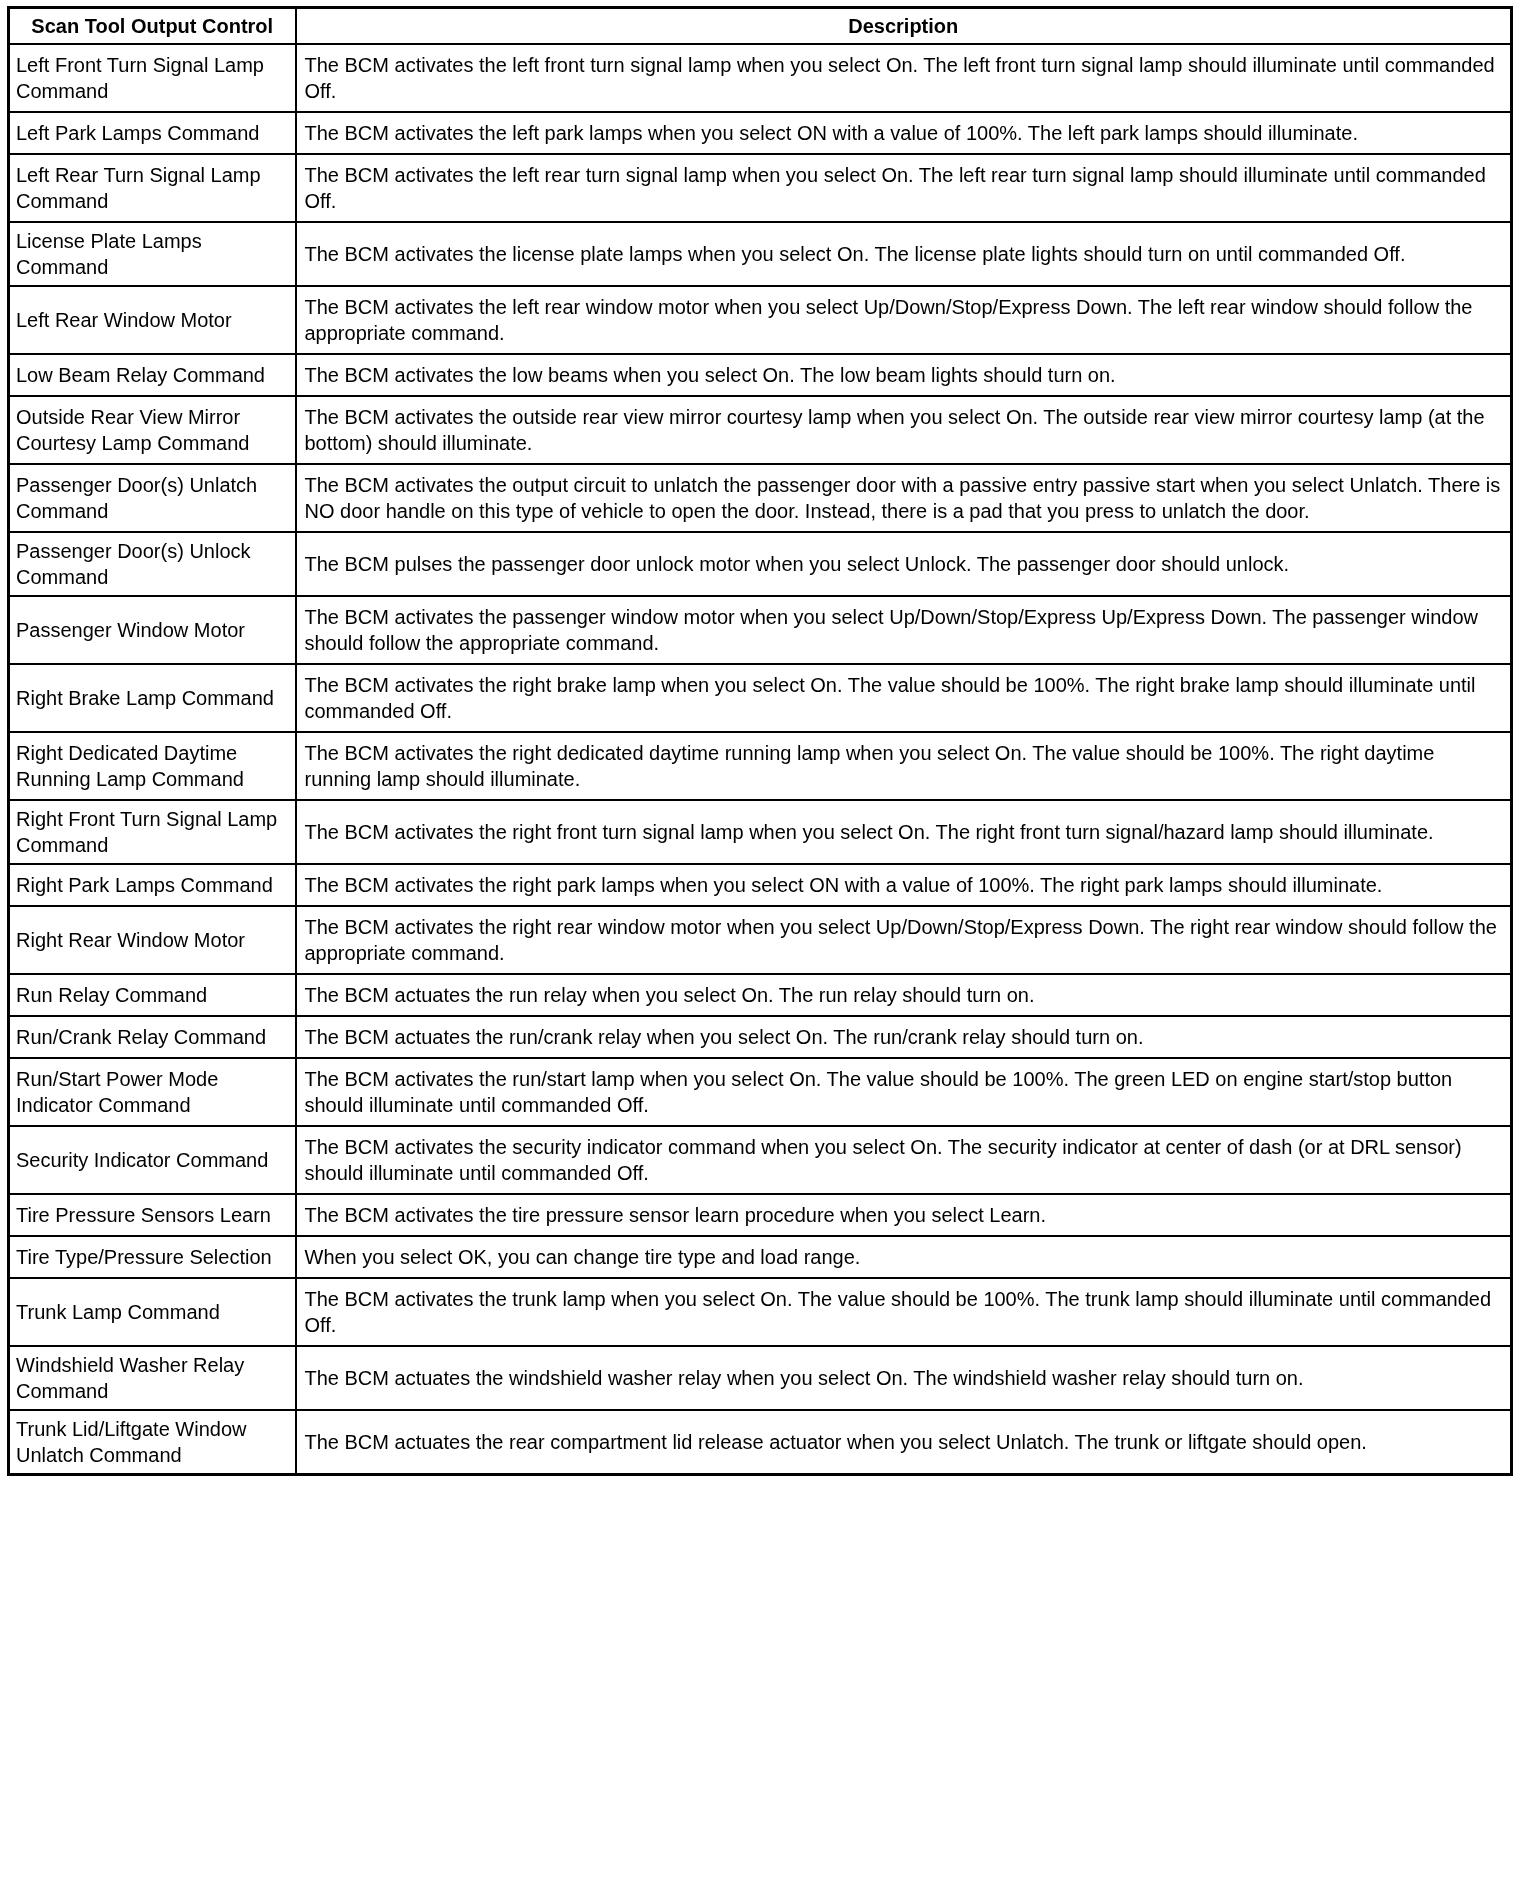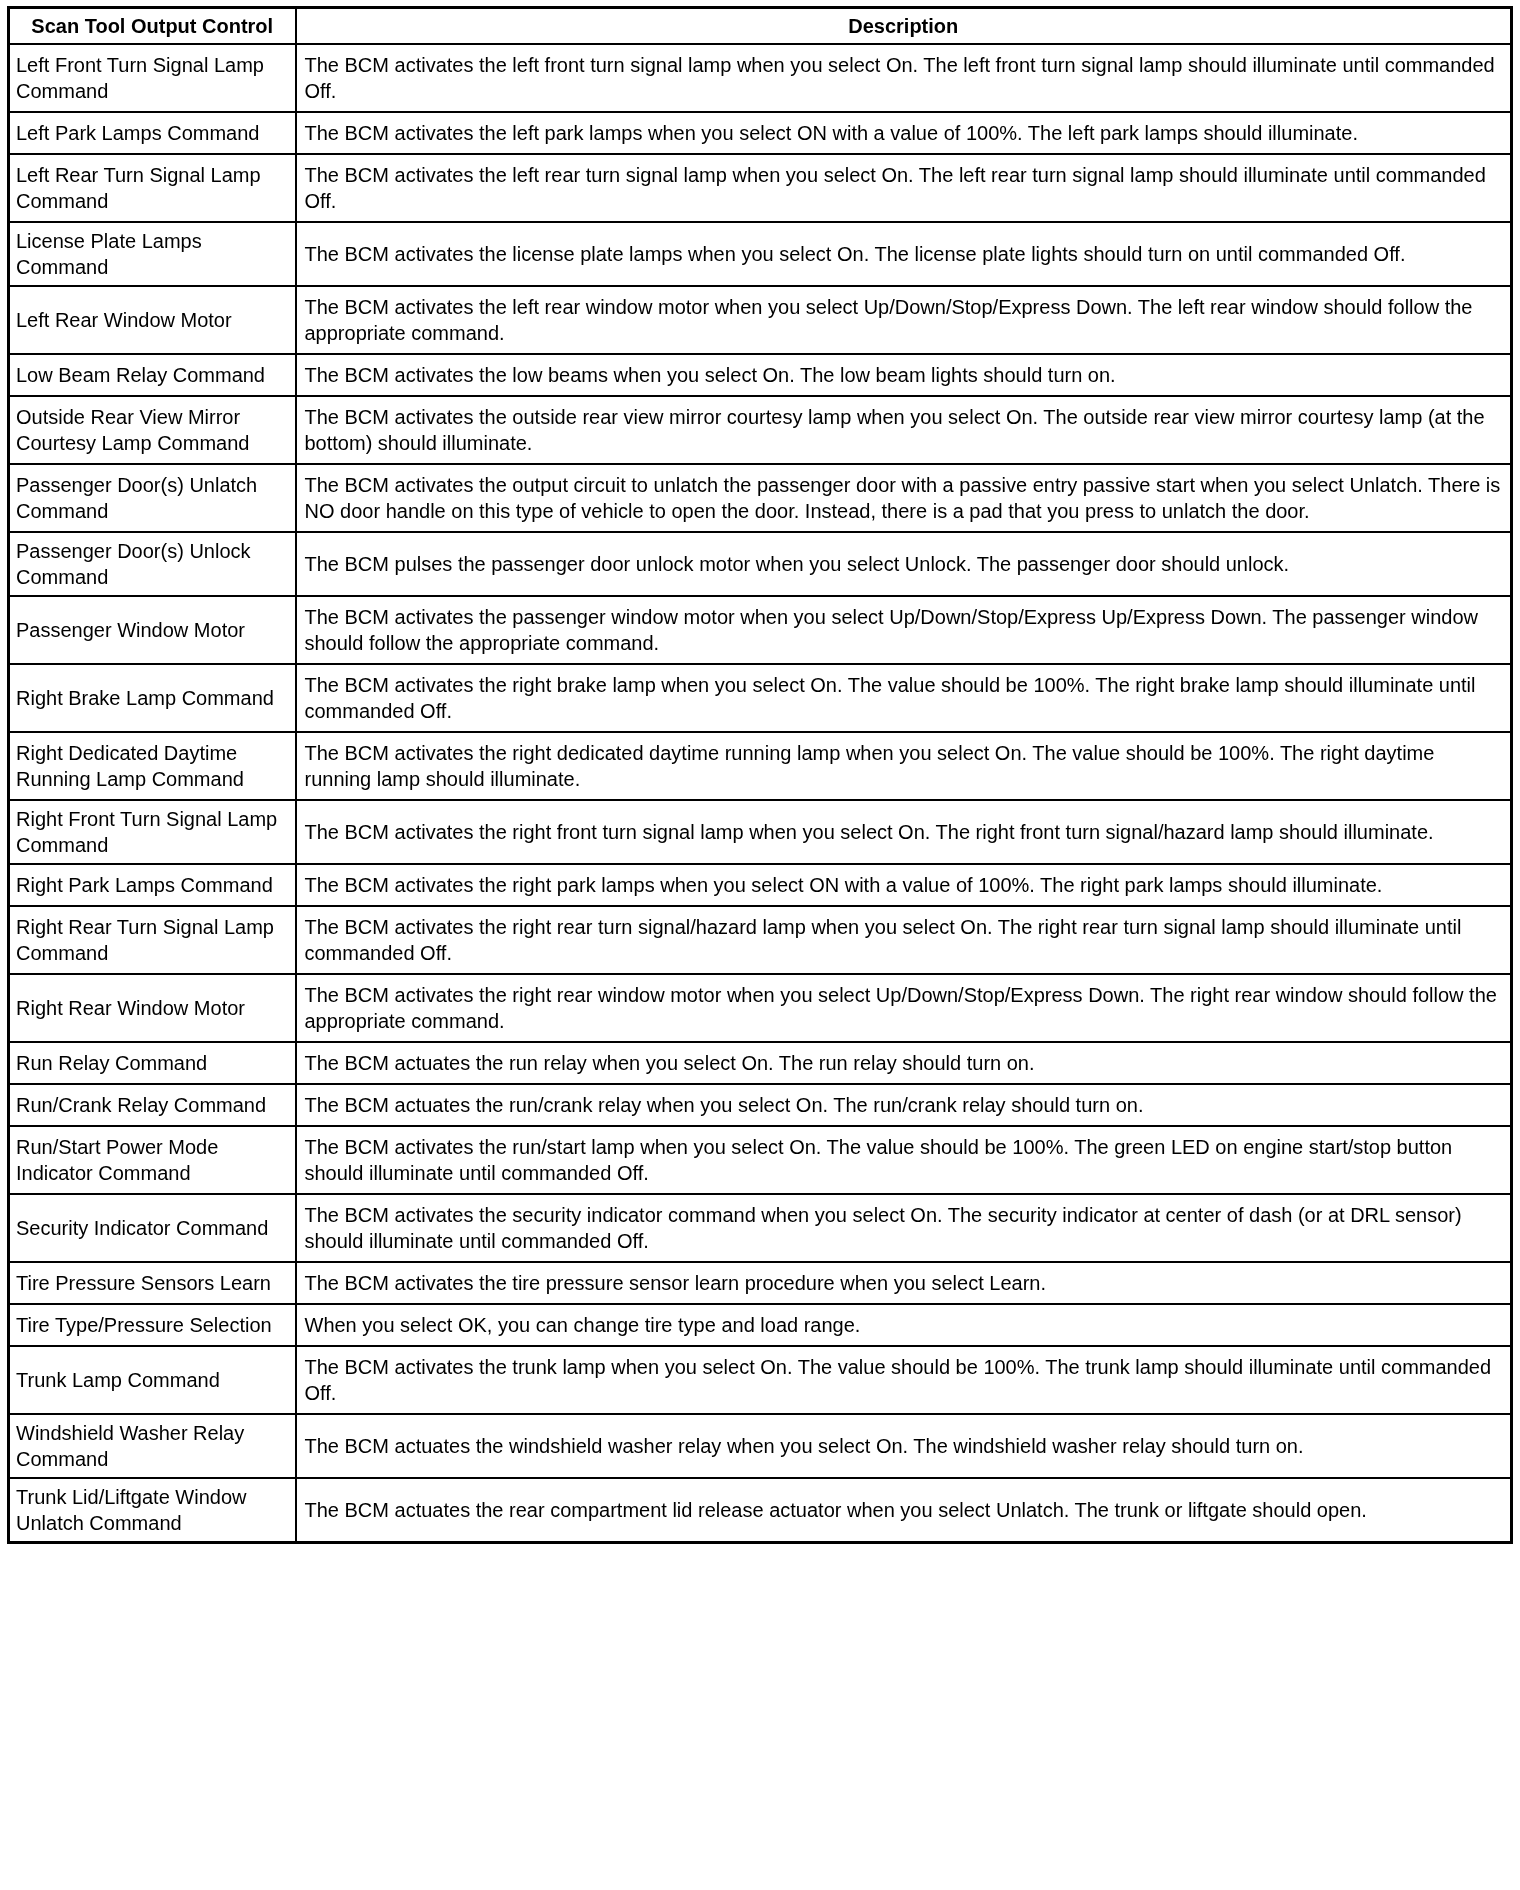--- a/index.html
+++ b/index.html
@@ -113,24 +113,20 @@
         </tr>
         <tr>
           <td class="col-control">Right Front Turn Signal Lamp Command</td>
           <td class="col-desc">The BCM activates the right front turn signal lamp when you select On. The right front turn signal/hazard lamp should illuminate.</td>
         </tr>
         <tr>
           <td class="col-control">Right Park Lamps Command</td>
           <td class="col-desc">The BCM activates the right park lamps when you select ON with a value of 100%. The right park lamps should illuminate.</td>
         </tr>
         <tr>
-          <td class="col-control">Right Rear Turn Signal Lamp Command</td>
-          <td class="col-desc">The BCM activates the right rear turn signal/hazard lamp when you select On. The right rear turn signal lamp should illuminate until commanded Off.</td>
-        </tr>
-        <tr>
           <td class="col-control">Right Rear Window Motor</td>
           <td class="col-desc">The BCM activates the right rear window motor when you select Up/Down/Stop/Express Down. The right rear window should follow the appropriate command.</td>
         </tr>
         <tr>
           <td class="col-control">Run Relay Command</td>
           <td class="col-desc">The BCM actuates the run relay when you select On. The run relay should turn on.</td>
         </tr>
         <tr>
           <td class="col-control">Run/Crank Relay Command</td>
           <td class="col-desc">The BCM actuates the run/crank relay when you select On. The run/crank relay should turn on.</td>

